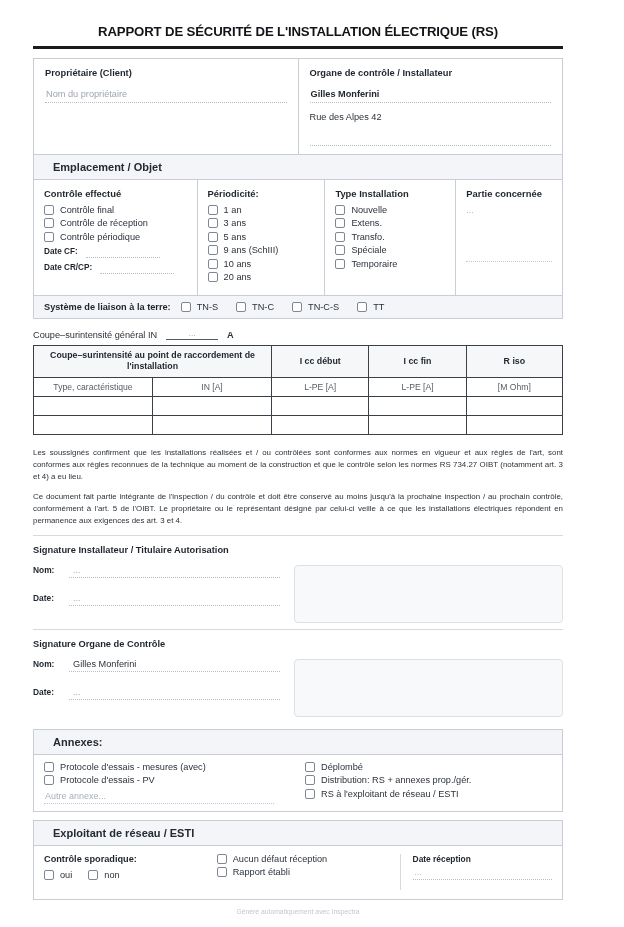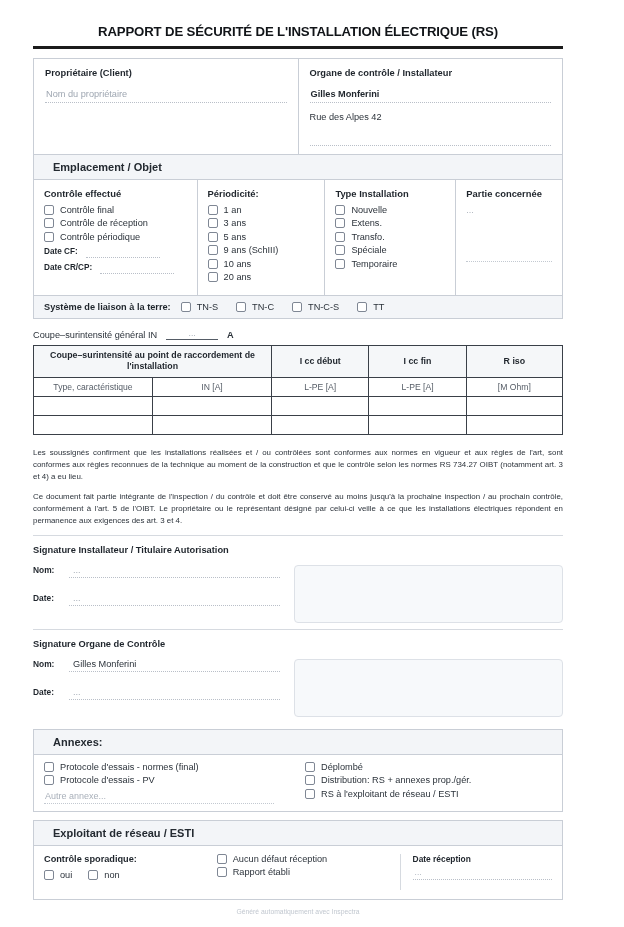--- a/index.html
+++ b/index.html
@@ -388,21 +388,21 @@
     </div>
     <div class="sig-pad"></div>
   </div>
 
   <div style="margin-top:12px">
     <div class="band">Annexes:</div>
     <div class="box annexes-body" style="border-top:none">
       <div class="ann-col">
         <div class="cbitem">
           <span class="cb"></span>
-          <span class="cbtxt">Protocole d'essais - normes (final)</span>
+          <span class="cbtxt">Protocole d'essais - mesures (avec)</span>
         </div>
         <div class="cbitem">
           <span class="cb"></span>
           <span class="cbtxt">Protocole d'essais - PV</span>
         </div>
         <div class="ann-ph">Autre annexe...</div>
       </div>
       <div class="ann-col right">
         <div class="cbitem">
           <span class="cb"></span>

